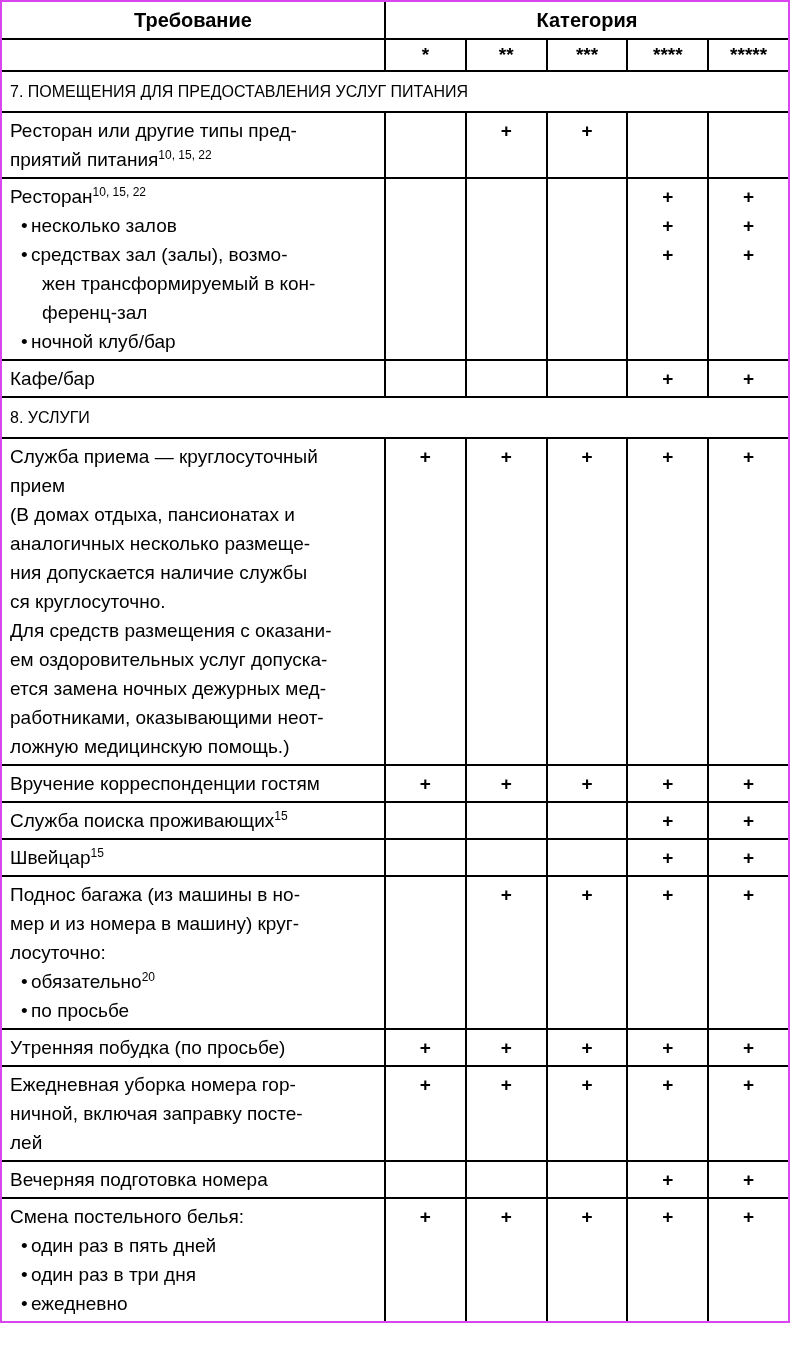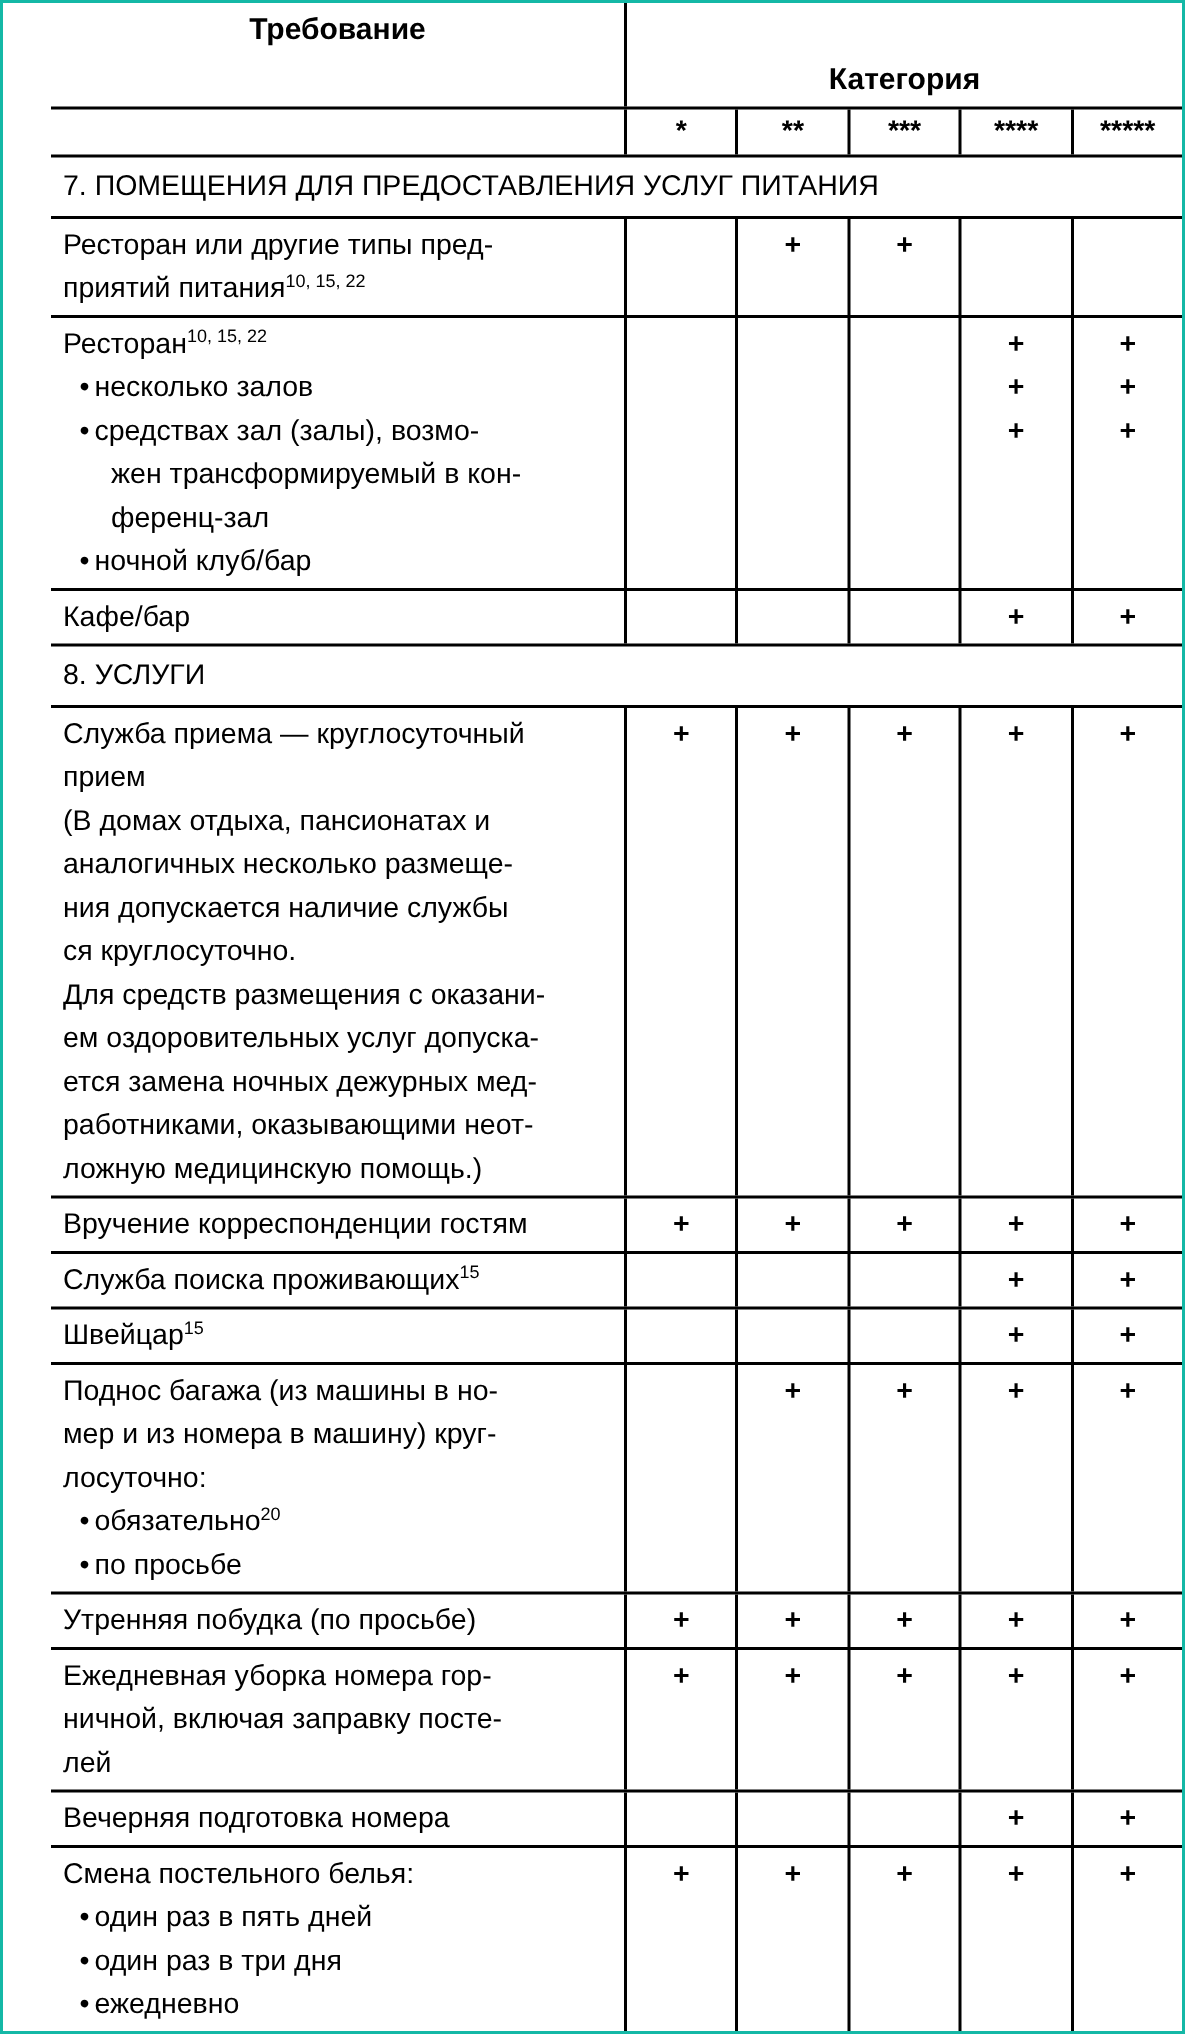--- a/index.html
+++ b/index.html
@@ -4,55 +4,54 @@
 <style>
   * { margin: 0; padding: 0; box-sizing: border-box; }
   html, body { background: #ffffff; }
   body {
     font-family: "Liberation Sans", "DejaVu Sans", sans-serif;
     color: #000;
     -webkit-font-smoothing: antialiased;
   }
   .doc {
     width: 790px;
-    border: 2px solid #14b8a6;
+    border: 2px solid #d946ef;
     background: #fff;
-    padding-left: 32px;
   }
   .row { display: flex; border-bottom: 2px solid #000; }
   #tbody .row:last-child { border-bottom: none; }
   .cell { border-right: 2px solid #000; }
   .row .cell:last-child { border-right: none; }
 
   
   .req-cell { flex: 0 0 384px; width: 384px; padding: 3px 8px; }
   .mark-col { flex: 1 1 0; text-align: center; padding: 3px 0; }
 
   
   .header-row .cell {
     font-weight: bold;
     font-size: 20px;
     line-height: 22px;
     text-align: center;
     padding: 7px 4px;
   }
-  .header-row .cat-cell { flex: 1 1 0; margin-top: 33px; }
+  .header-row .cat-cell { flex: 1 1 0; }
   .stars-row .cell {
     font-weight: bold;
     font-size: 19px;
     line-height: 22px;
     text-align: center;
     padding: 4px 0;
   }
   .stars-row .req-cell { padding: 4px 8px; }
 
   
   .section-row .section-cell {
     flex: 1 1 0;
-    font-size: 19px;
+    font-size: 16px;
     line-height: 29px;
     padding: 5px 8px;
   }
 
   
   .line {
     font-size: 19px;
     line-height: 29px;
     white-space: nowrap;
   }

